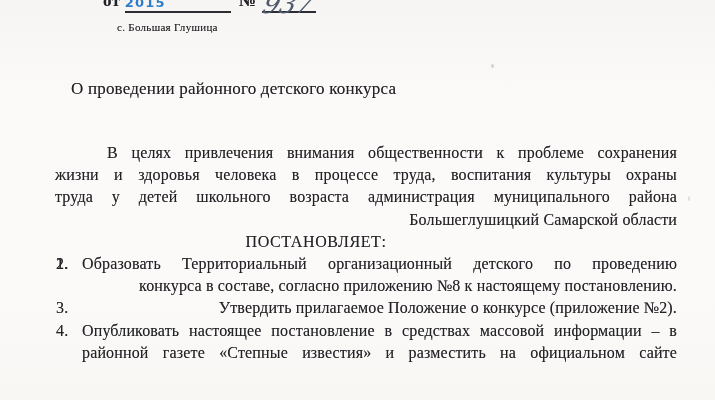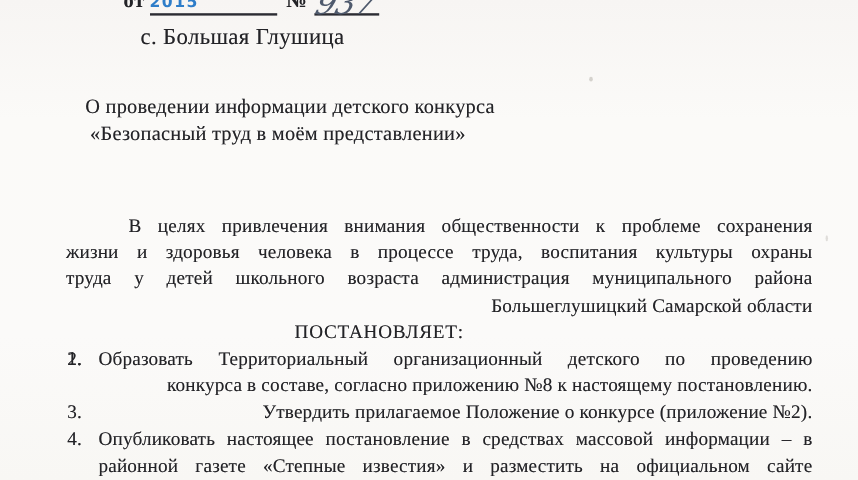--- a/index.html
+++ b/index.html
@@ -24,31 +24,31 @@
     font-size:13px;color:#2e7dc9;letter-spacing:1.2px;line-height:15px;
     text-shadow:none;transform:translateY(-1px);
   }
   .no{margin:0 6px 0 8px;padding-bottom:2px;font-weight:bold;}
   .num-field{width:54px;}
   .handwritten{
     font-family:"DejaVu Serif", serif;font-style:italic;
     font-size:26px;line-height:16px;color:#4f5a6d;
     transform:skewX(-16deg) translateY(1px);text-shadow:none;
   }
-  .place{position:absolute;top:21px;left:117px;font-size:19px;letter-spacing:.3px;}
+  .place{position:absolute;top:21px;left:117px;font-size:11px;letter-spacing:.3px;}
   .title{position:absolute;top:77px;left:71px;font-size:17px;line-height:23px;letter-spacing:.2px;}
   .title .t2{padding-left:4px;}
   
   .main{
     position:absolute;top:142px;left:55px;width:622px;
     font-size:16px;line-height:22.2px;letter-spacing:.15px;
   }
   .ln{white-space:nowrap;text-align:right;}
   .stretch{text-align:justify;text-align-last:justify;}
-  .indent{text-indent:52px;margin-top:36px;}
+  .indent{text-indent:52px;}
   .resolution{text-align:center;padding-right:100px;letter-spacing:.6px;}
   .item{position:relative;padding-left:27px;}
   .item .num{position:absolute;left:1px;top:0;}
   .speck{position:absolute;border-radius:50%;background:#b7b2ac;}
   .s1{left:491px;top:64px;width:3px;height:4px;opacity:.55;}
   .s2{left:688px;top:196px;width:2px;height:5px;opacity:.4;}
 </style>
 </head>
 <body>
 
@@ -61,22 +61,21 @@
     </span>
     <span class="no">№</span>
     <span class="field num-field">
       <span class="handwritten">937</span>
     </span>
   </div>
 
   <div class="place">с. Большая Глушица</div>
 
   <div class="title">
-    <div class="t1">О проведении информации детского конкурса</div>
-    <div class="t2">«Безопасный труд в моём представлении»</div>
+    <div class="t1">О проведении районного детского конкурса</div>
   </div>
 
   <div class="main">
     <div class="ln stretch indent">В целях привлечения внимания общественности к проблеме сохранения</div>
     <div class="ln stretch">жизни и здоровья человека в процессе труда, воспитания культуры охраны</div>
     <div class="ln stretch">труда у детей школьного возраста администрация муниципального района</div>
     <div class="ln">Большеглушицкий Самарской области</div>
 
     <div class="resolution">ПОСТАНОВЛЯЕТ:</div>
 

